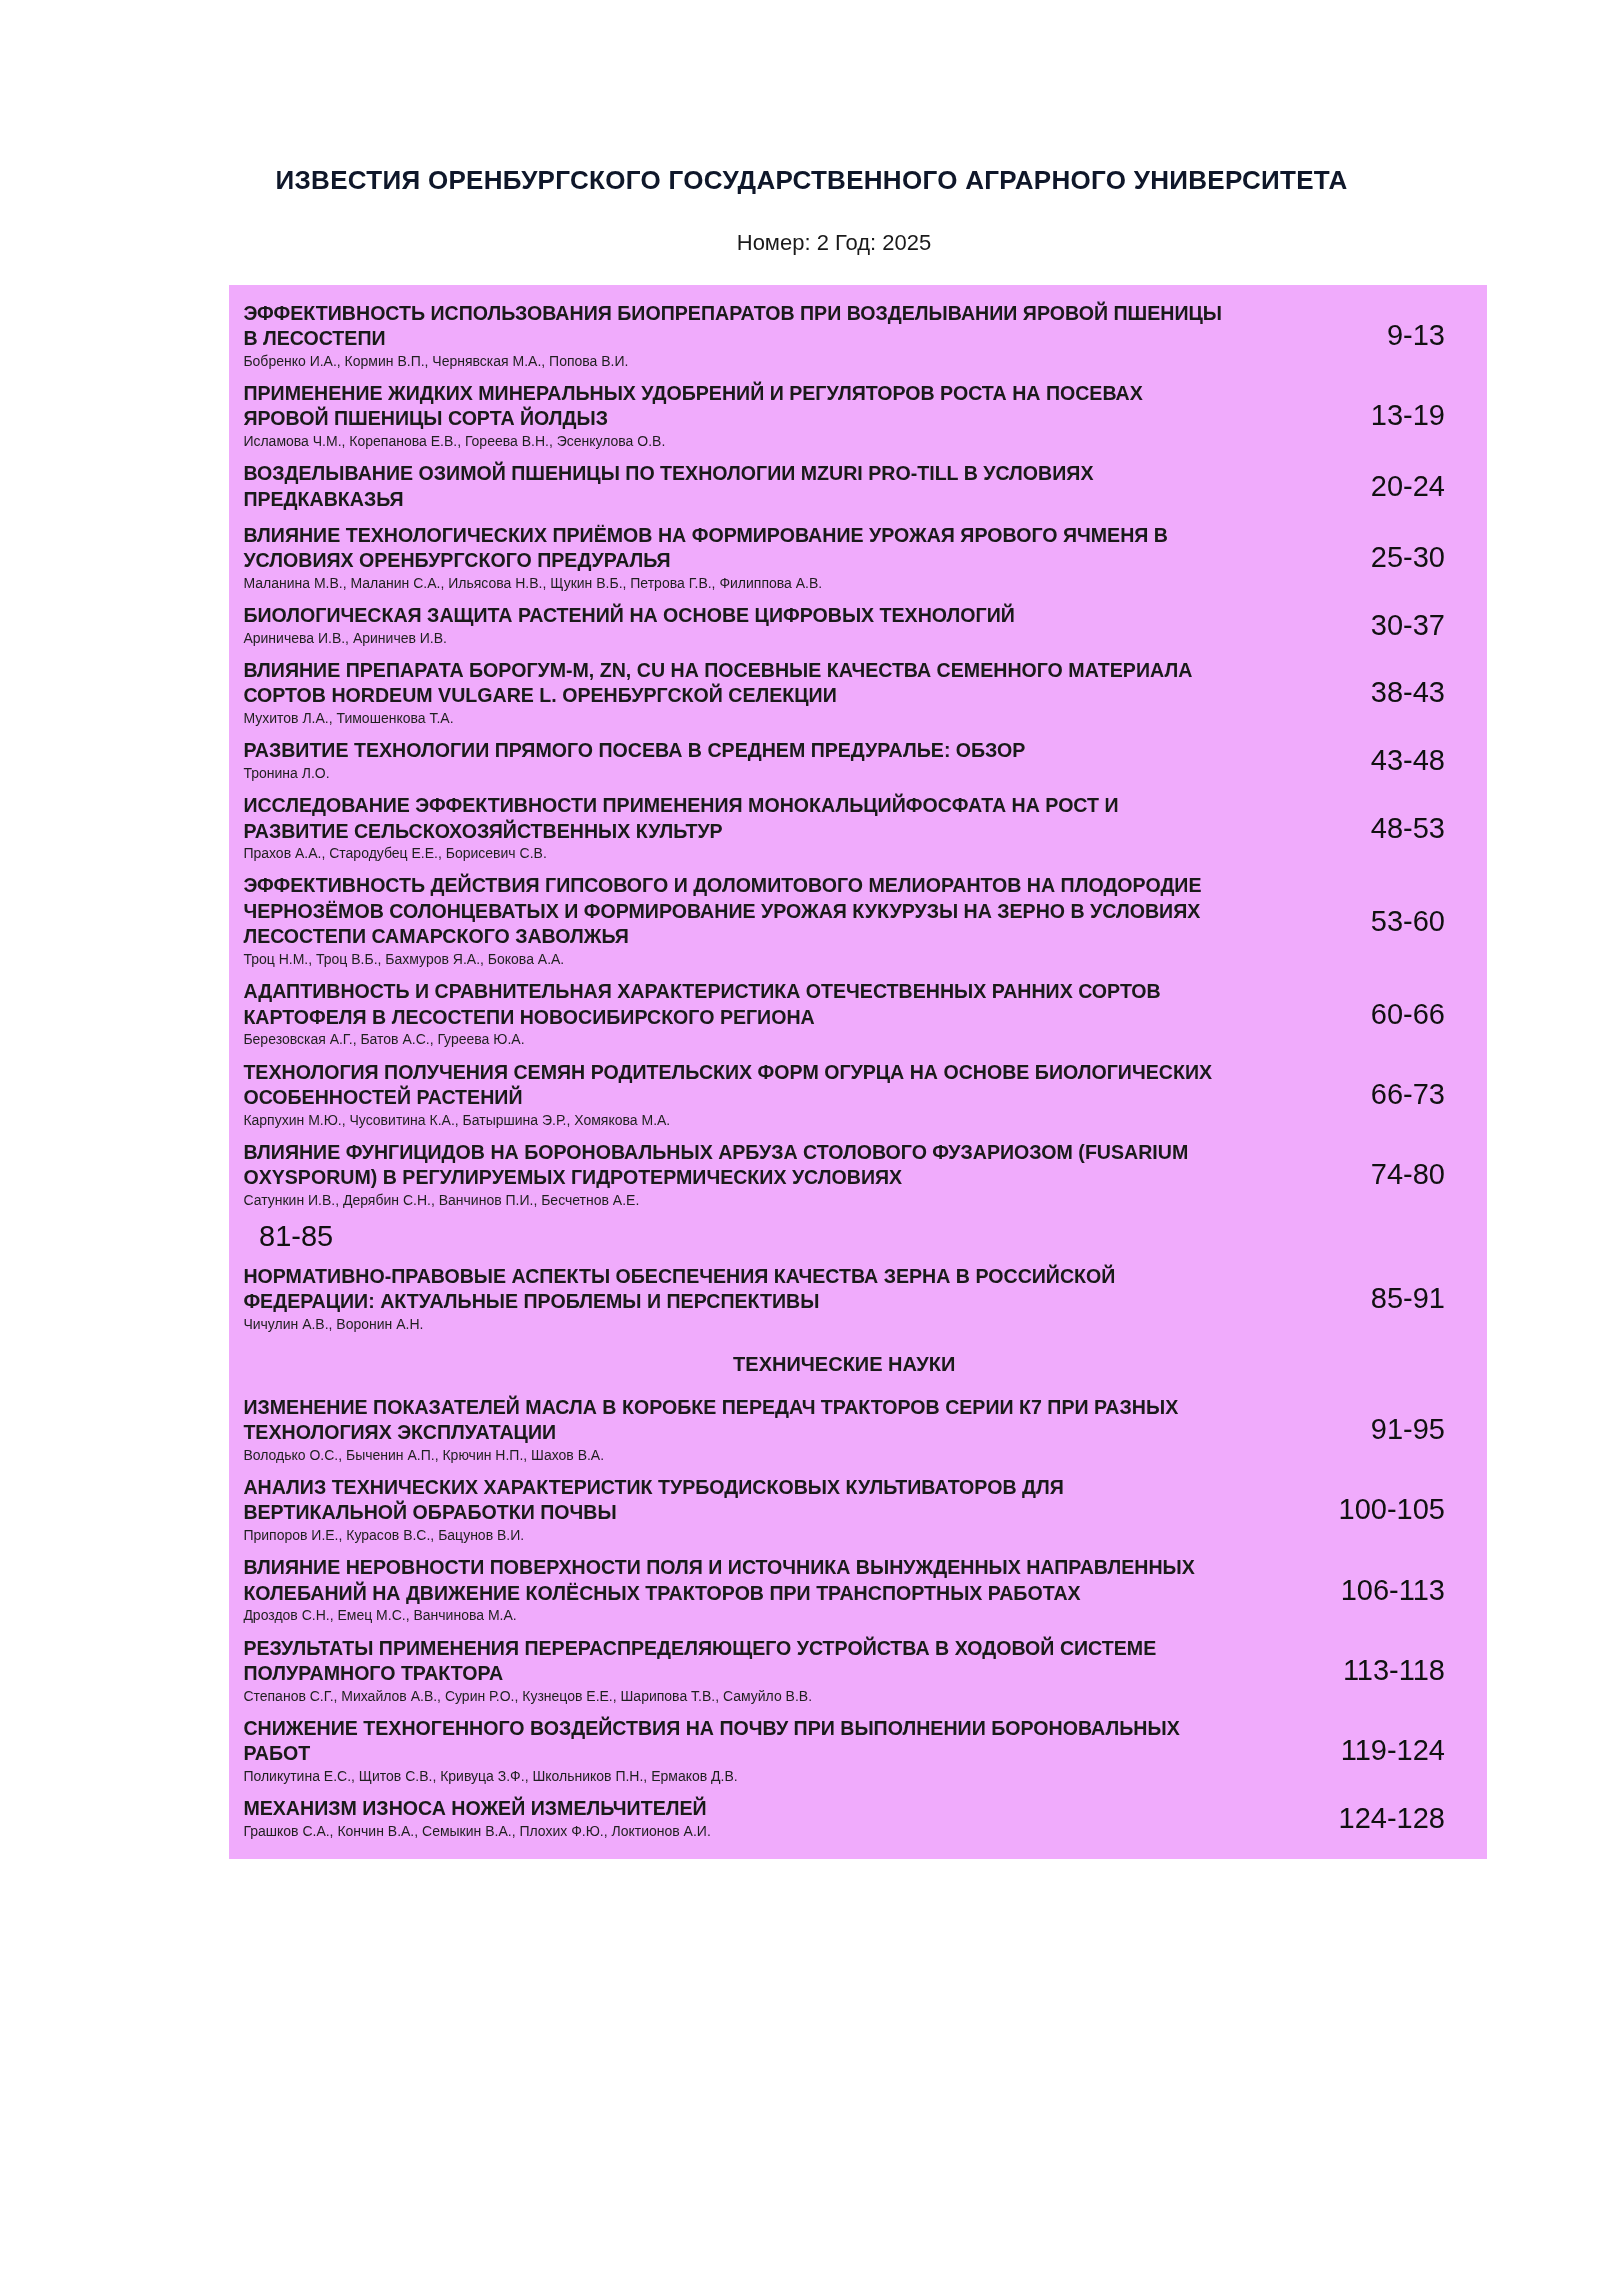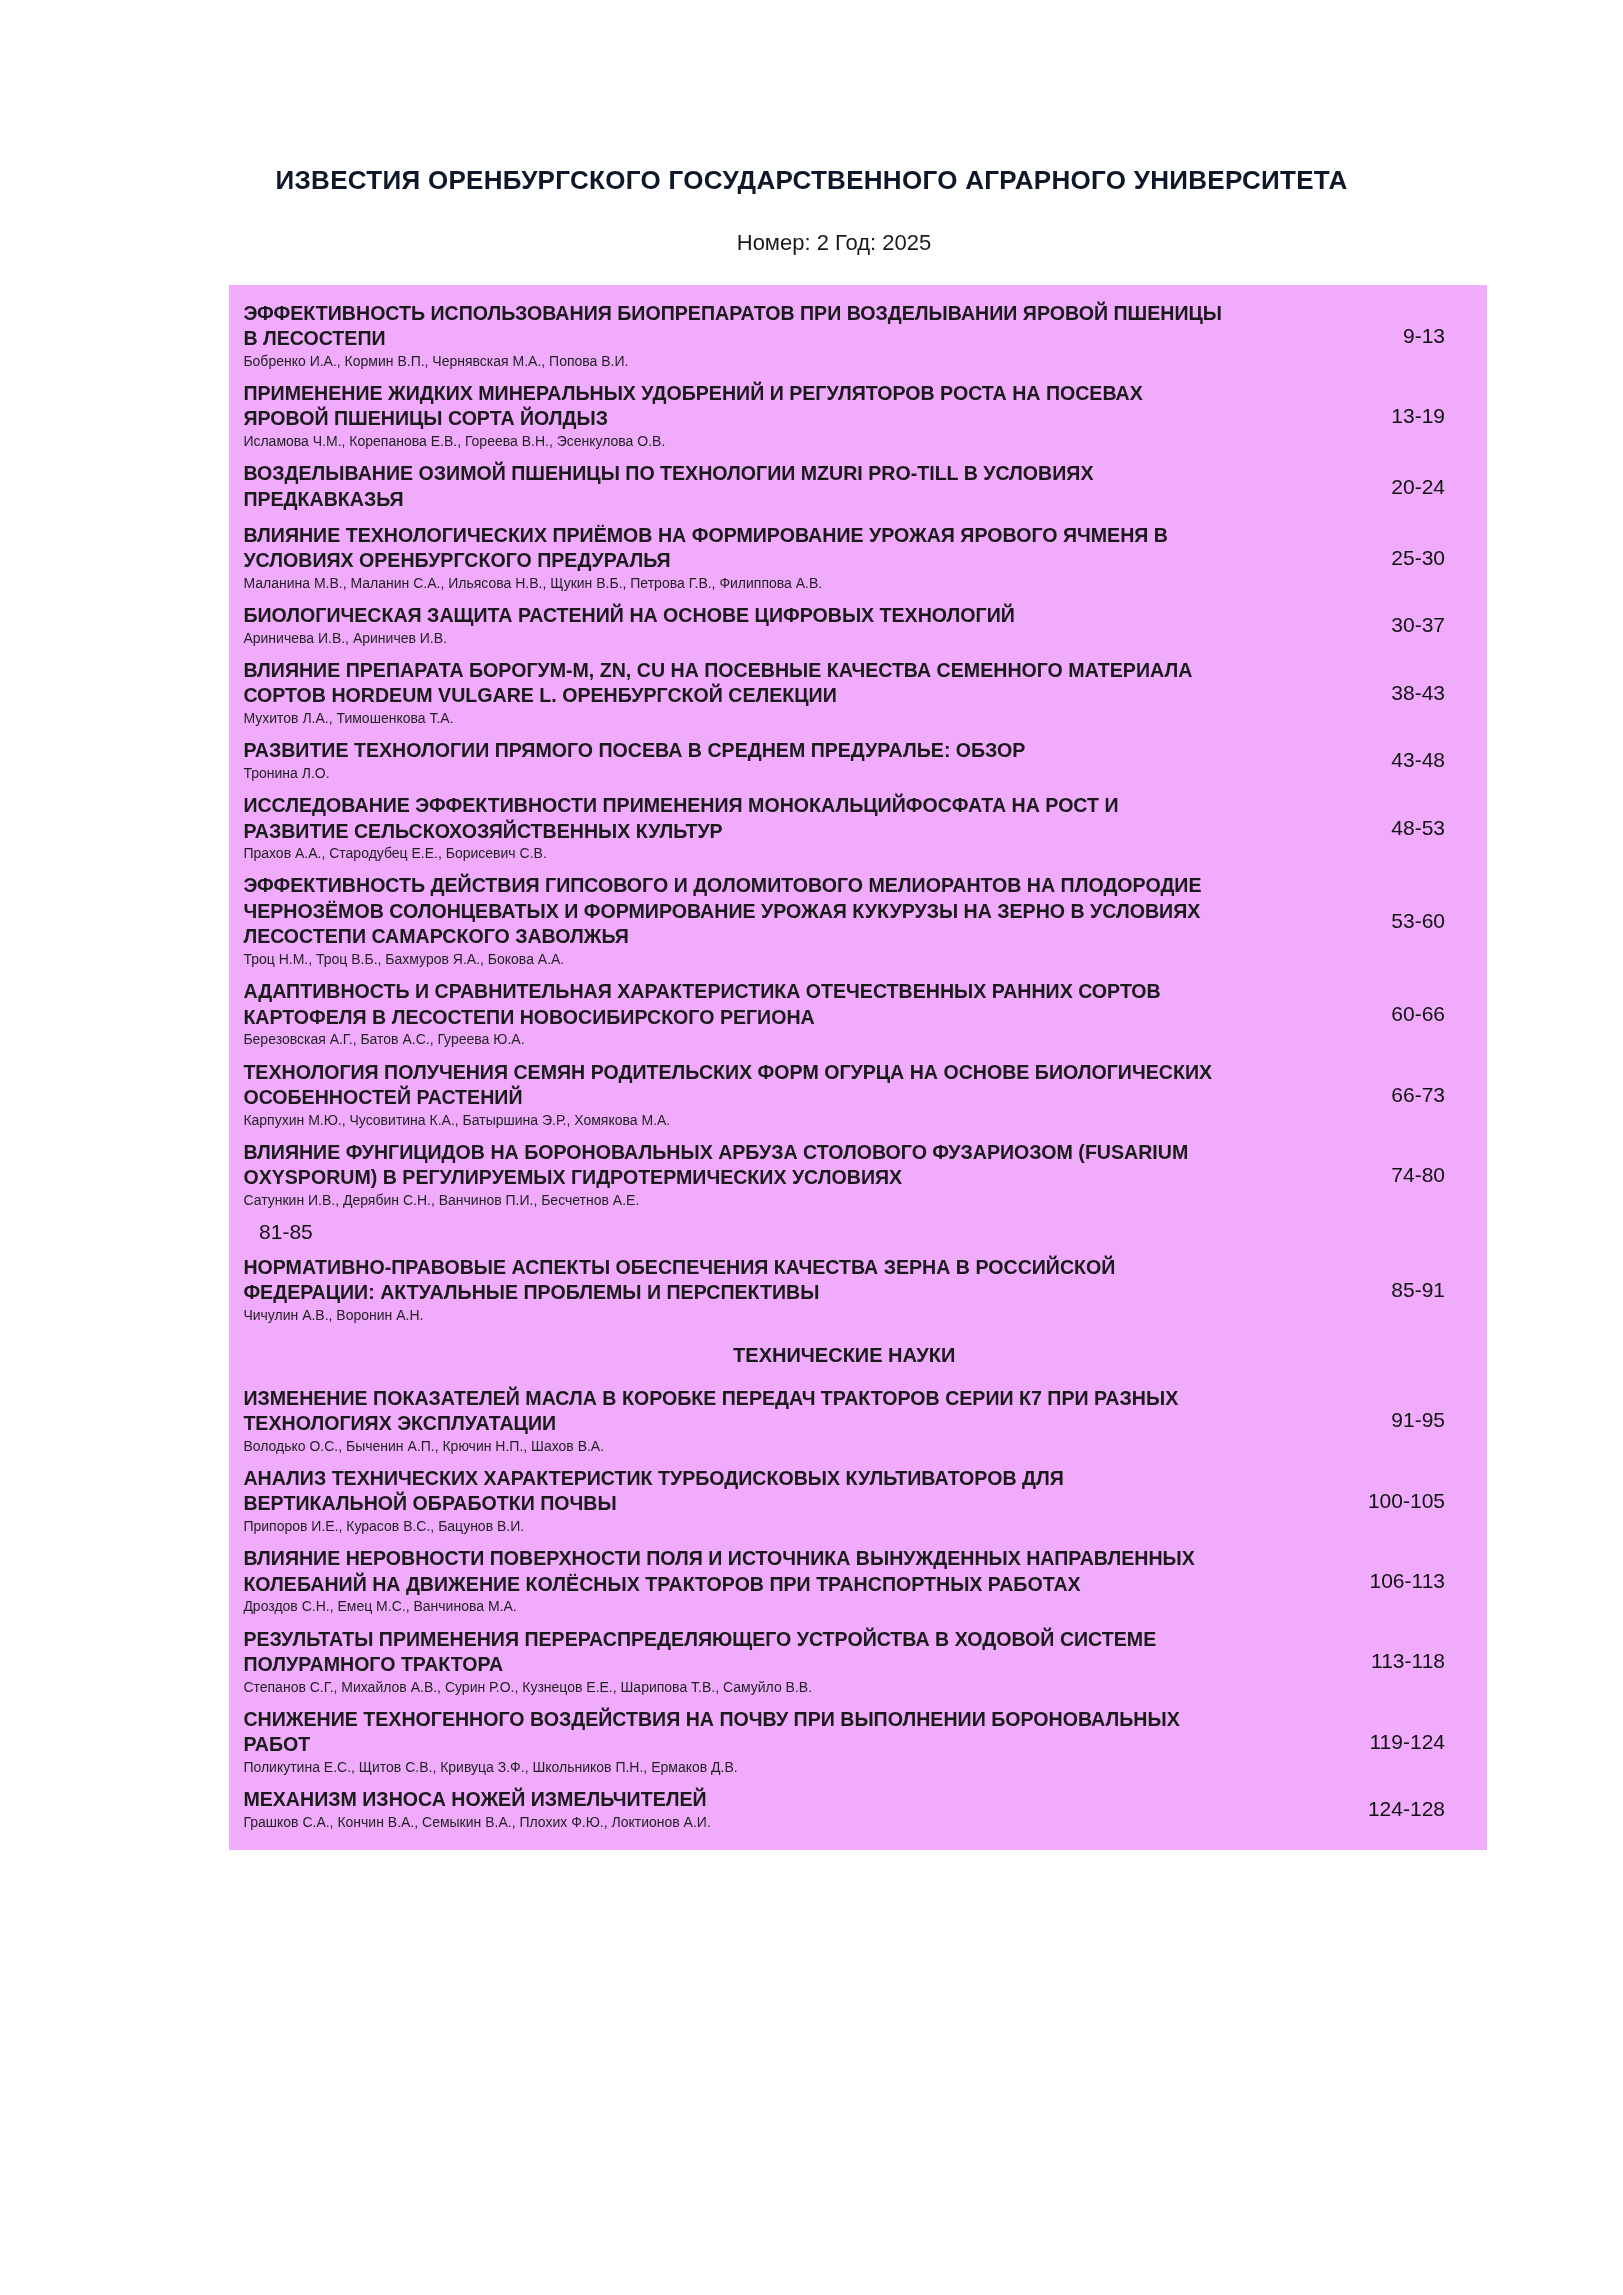--- a/index.html
+++ b/index.html
@@ -52,21 +52,21 @@
     font-weight: bold;
     line-height: 1.3;
     color: #1a1a1a;
   }
   .entry-authors {
     font-size: 14px;
     line-height: 1.35;
     color: #1f1f1f;
   }
   .entry-pages {
-    font-size: 21px;
+    font-size: 29px;
     color: #111111;
     white-space: nowrap;
     padding-left: 15.7px;
     flex: 0 0 auto;
   }
   .section-row {
     text-align: center;
     font-size: 20px;
     font-weight: bold;
     padding: 19.6px 0 7.9px 0;

